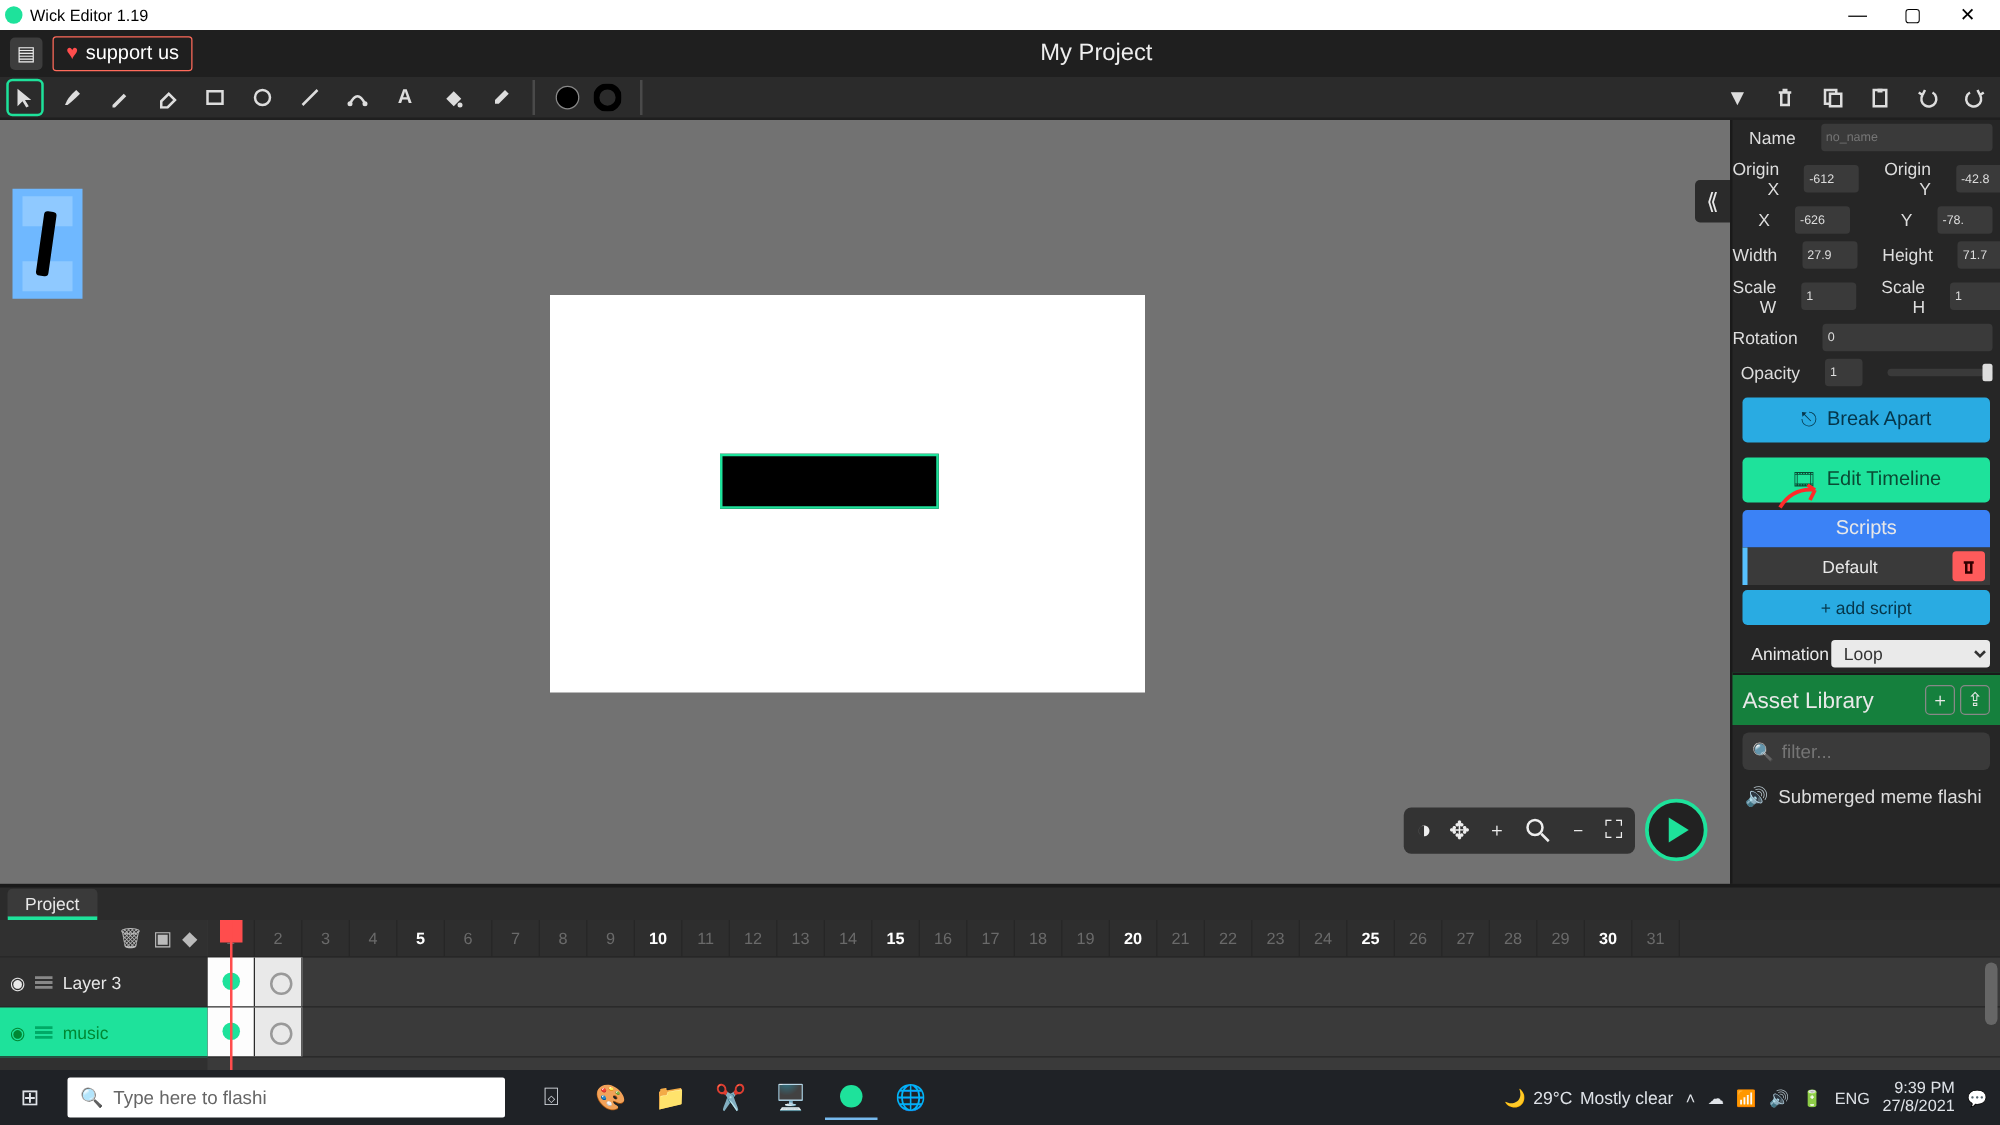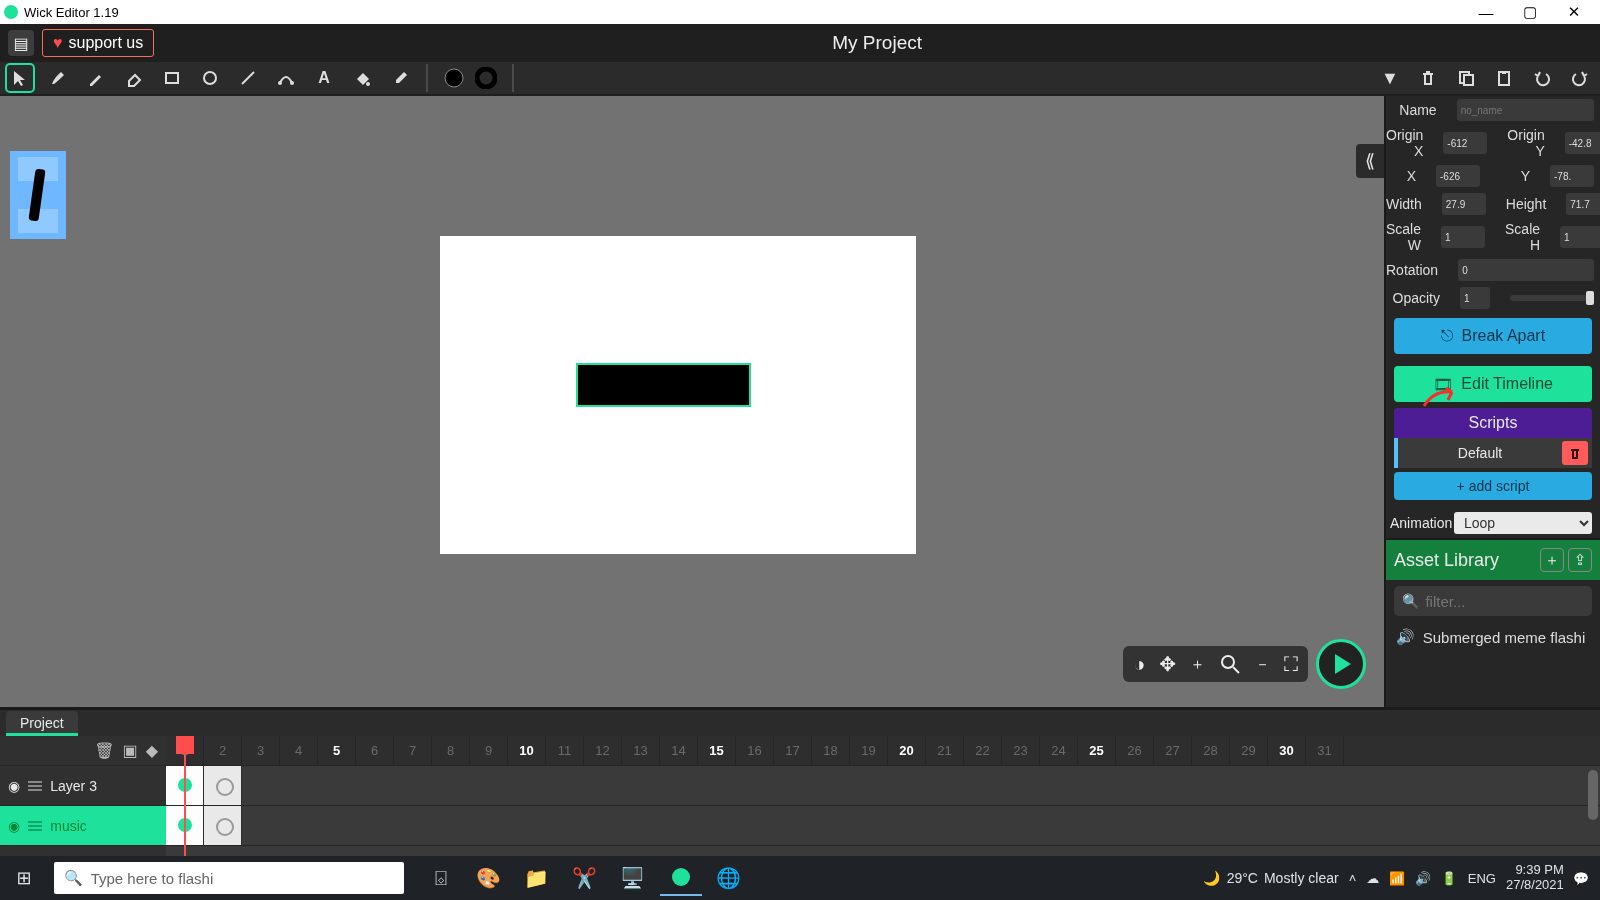--- a/index.html
+++ b/index.html
@@ -47,26 +47,26 @@
   .prop-row label { font-size:14px; color:#ddd; text-align:right;}
   .prop-input { background:#3a3a3a; border:none; color:#ddd; height:22px; padding:0 4px; font-size:10px; width:44px; border-radius:3px;}
   .wide { width: calc(100% - 62px);}
   .opac-slider { flex:1; height:6px; background:#3a3a3a; position:relative; border-radius:3px;}
   .opac-slider::after{content:"";position:absolute;right:0;top:-4px;width:8px;height:14px;background:#ddd;border-radius:2px;}
   .big-btn { margin:6px 8px; height:36px; border-radius:4px; display:flex; align-items:center; justify-content:center; gap:8px; font-size:16px; color:#111;}
   .big-btn.blue { background:#29ABE2; color:#05364a;}
   .big-btn.green { background:#1EE29B; color:#0a4a34; position:relative;}
   .arrow-annot { position:absolute; left:28px; bottom:-6px; width:40px; height:20px; }
   .arrow-annot svg { overflow:visible;}
-  .scripts-head { text-align:center; padding:6px 0; font-size:16px; background:#4c1d95; margin:0 8px; border-radius:4px 4px 0 0;}
+  .scripts-head { text-align:center; padding:6px 0; font-size:16px; background:#3b82f6; margin:0 8px; border-radius:4px 4px 0 0;}
   .script-row { margin:0 8px; height:30px; background:#3a3a3a; display:flex; align-items:center; border-left:4px solid #57c1ff;}
   .script-row span { flex:1; text-align:center;}
   .del-script { width:26px; height:24px; background:#ff5b5b; border-radius:3px; margin-right:4px; display:flex;align-items:center;justify-content:center;}
   .add-script { margin:4px 8px 8px; height:28px; background:#29ABE2; border-radius:4px; display:flex; align-items:center; justify-content:center; color:#05364a;}
-  .anim-row { display:flex; align-items:center; padding:4px 8px 4px 4px; gap:4px;}
+  .anim-row { display:flex; align-items:center; padding:4px 8px 4px 4px; gap:4px;margin-left:11px;}
   .anim-sel { flex:1; background:#eaeaea; color:#333; height:22px; border:none; border-radius:3px; padding:0 6px; font-size:14px;}
   .lib-header { background:#15803d; border-top:2px solid #1a1a1a; padding:8px 8px; display:flex; align-items:center; font-size:18px;}
   .lib-header .lib-btns { margin-left:auto; display:flex; gap:4px;}
   .lib-btn { width:24px;height:24px; border:1px solid #888; border-radius:4px; display:flex;align-items:center;justify-content:center; font-size:15px;}
   .lib-filter { margin:6px 8px; background:#3a3a3a; border-radius:5px; height:30px; display:flex; align-items:center; padding:0 8px; gap:6px; color:#aaa;}
   .lib-filter input { flex:1; background:transparent; border:none; color:#ddd; font-size:15px; outline:none;}
   .asset-item { padding:6px 10px; display:flex; align-items:center; gap:8px; color:#ddd; font-size:15px;}
   
   .timeline-wrap { height:172px; background:#2b2b2b; border-top:3px solid #1a1a1a; display:flex; flex-direction:column;}
   .tl-tab { height:26px; display:flex; align-items:flex-end; padding-left:6px;}

